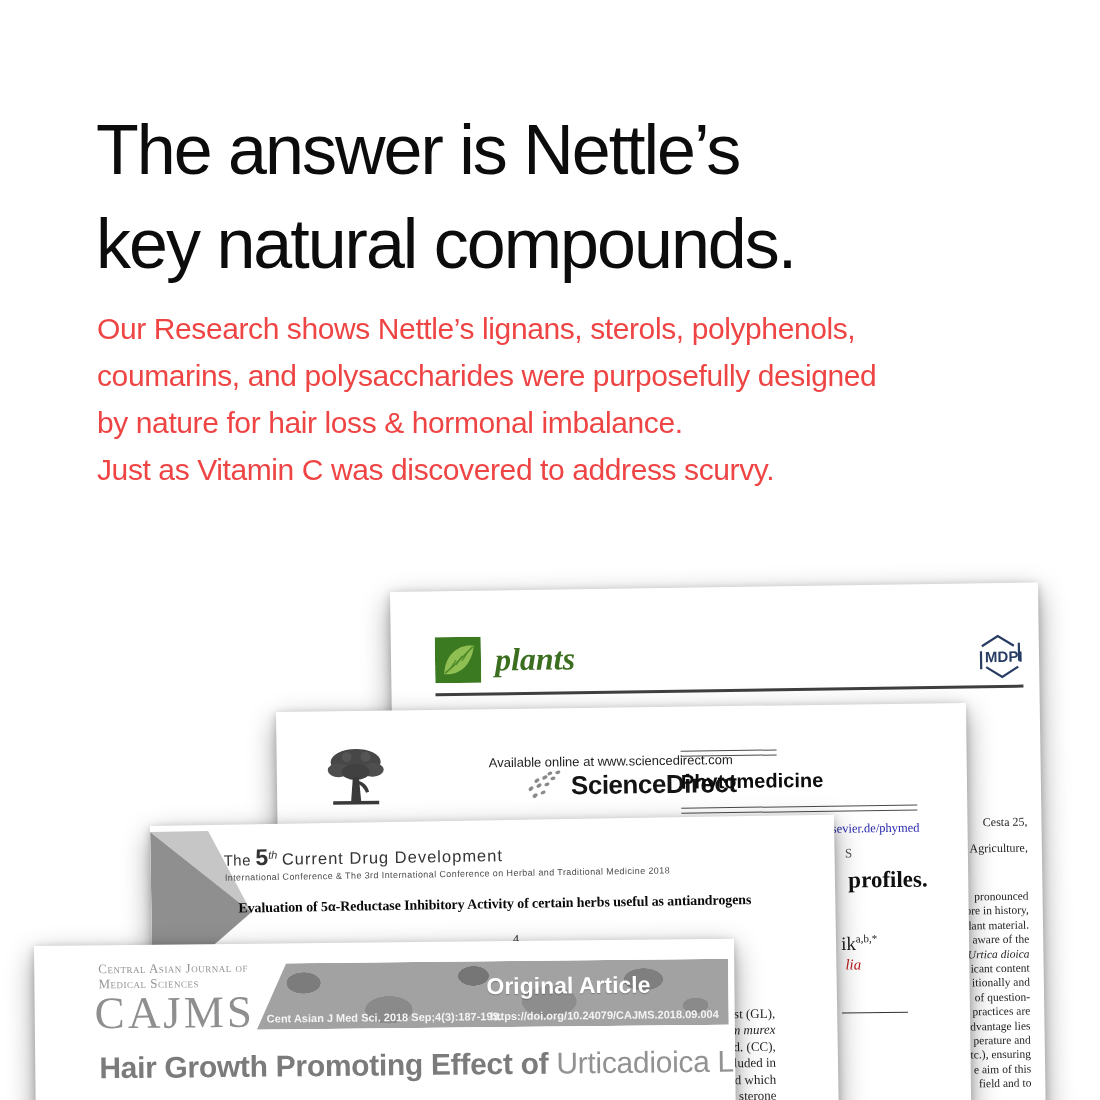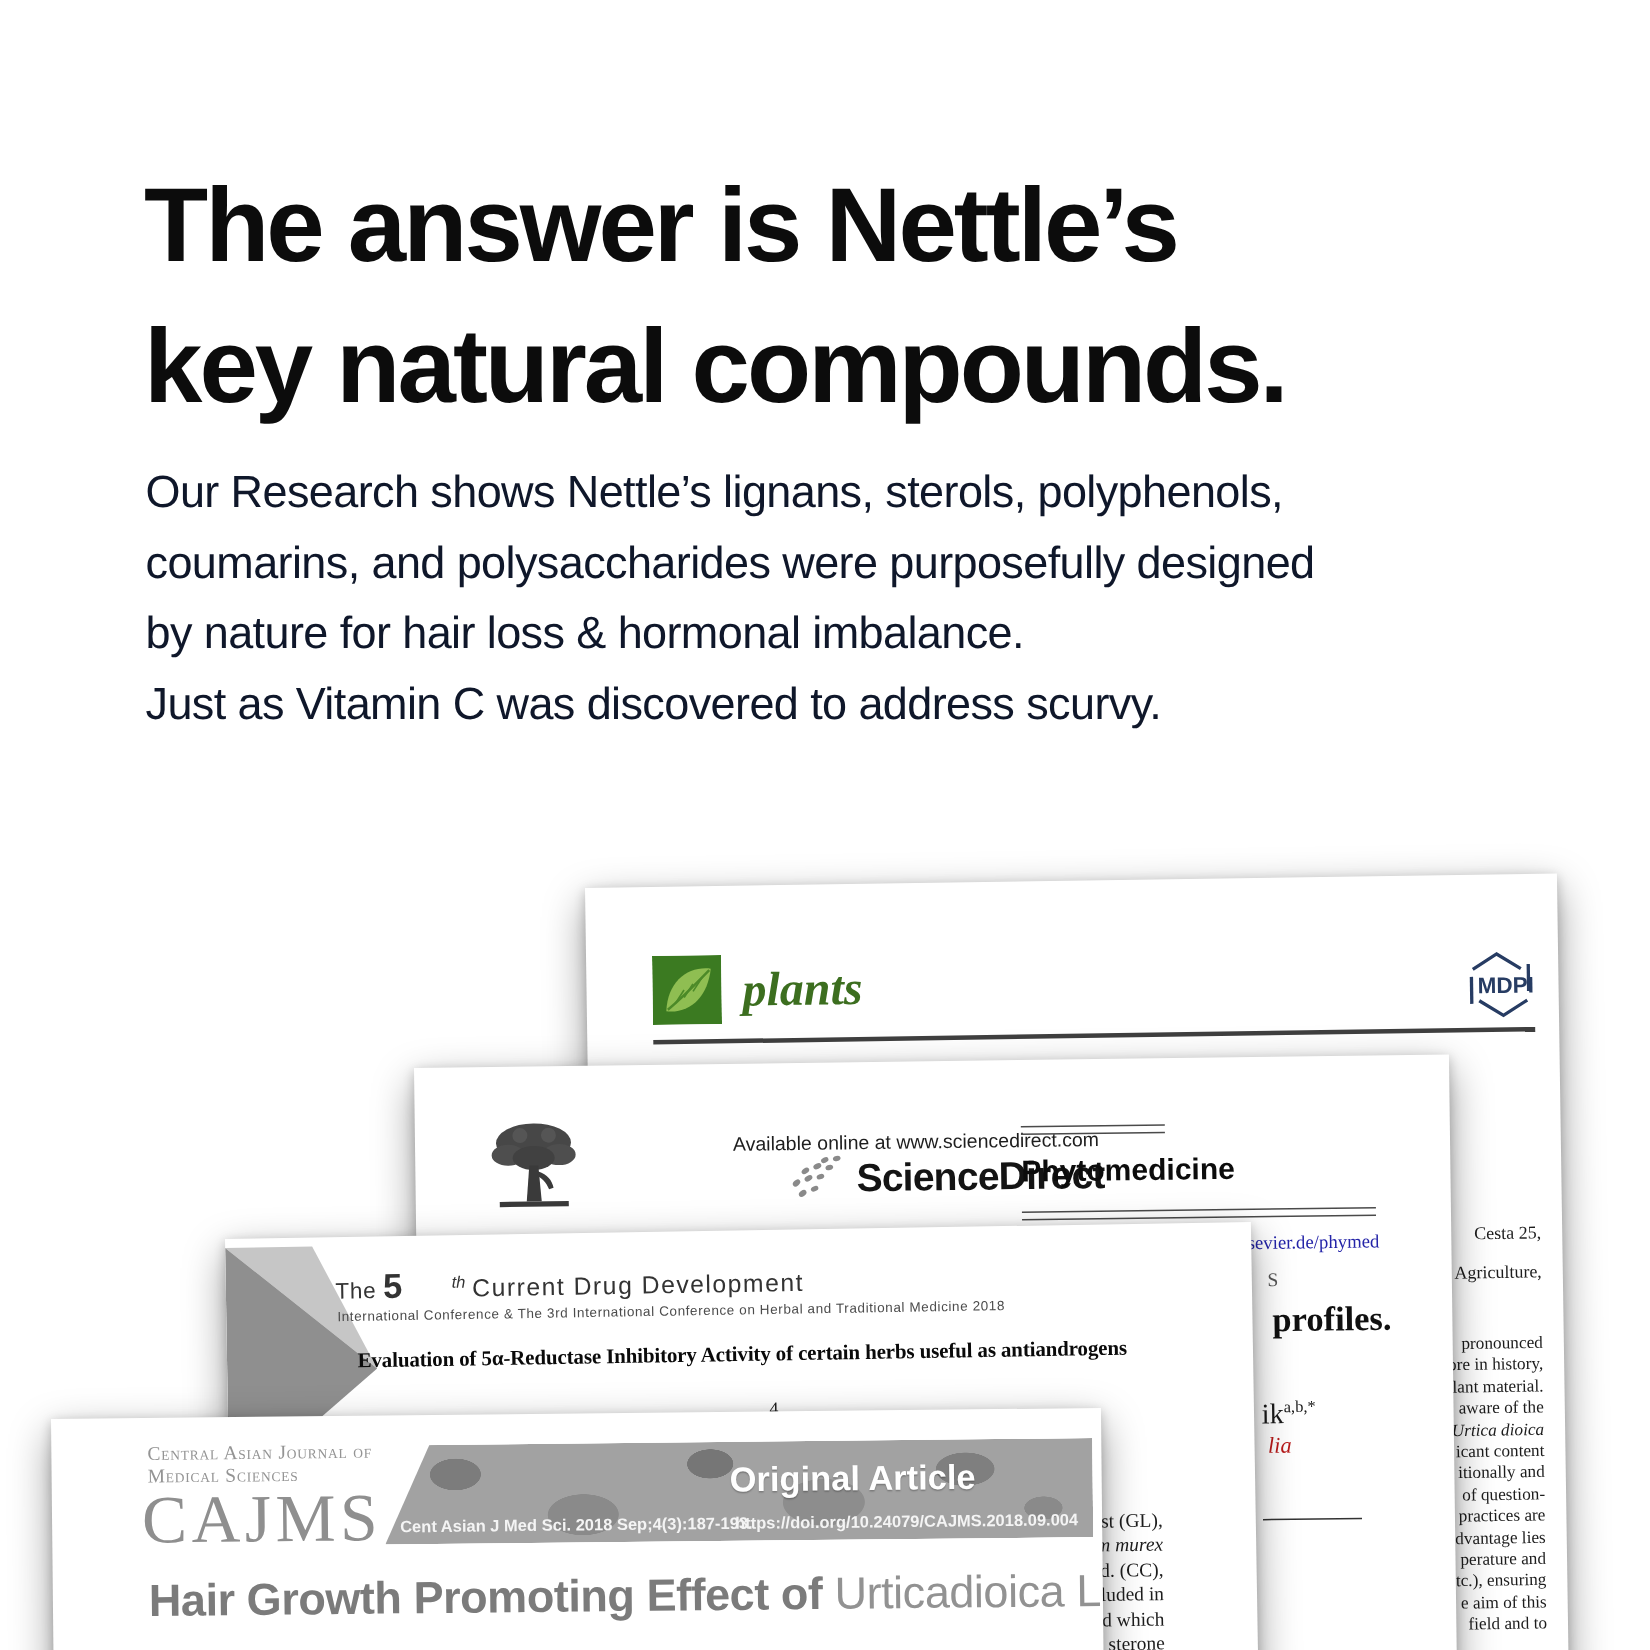--- a/index.html
+++ b/index.html
@@ -2,24 +2,24 @@
 <html><head>
 <meta charset="utf-8">
 <style>
   html,body{margin:0;padding:0;background:#ffffff;}
   #canvas{position:relative;width:1100px;height:1100px;overflow:hidden;background:#ffffff;
           font-family:"Liberation Sans",sans-serif;}
   .pre{white-space:pre-line;}
 
   
   .hero-heading{position:absolute;left:96px;top:103px;margin:0;
-    font-size:70px;line-height:94px;font-weight:700;letter-spacing:-2px;
+    font-size:70px;line-height:94px;font-weight:400;letter-spacing:-2px;
     color:#0c0c0c;}
   .hero-body{position:absolute;left:97px;top:305px;margin:0;width:920px;
-    font-size:30px;line-height:47px;letter-spacing:-0.4px;color:#0f172a;}
+    font-size:30px;line-height:47px;letter-spacing:-0.4px;color:#ef4444;}
 
   
   .paper{position:absolute;background:#ffffff;transform-origin:top left;
     box-shadow:0 10px 28px rgba(0,0,0,.40),0 2px 8px rgba(0,0,0,.22);}
   #paper-plants{left:390px;top:592px;width:648px;height:640px;transform:rotate(-0.85deg);z-index:1;}
   #paper-phyto{left:276px;top:712px;width:690px;height:510px;transform:rotate(-0.75deg);z-index:2;}
   #paper-conf{left:150px;top:826px;width:684px;height:340px;transform:rotate(-0.95deg);z-index:3;}
   #paper-cajms{left:34px;top:946px;width:700px;height:200px;transform:rotate(-0.6deg);z-index:4;}
 
   
@@ -57,21 +57,21 @@
     font-style:italic;font-size:15px;color:#b91c1c;}
   .phyto-line{position:absolute;left:562px;top:308px;width:66px;height:1px;background:#333;}
   .phyto-bottom{position:absolute;left:565px;top:370px;font-family:"Liberation Serif",serif;
     font-weight:700;font-size:13px;color:#3b82f6;white-space:pre;margin-top:36px;}
 
   
   .conf-corner{position:absolute;left:0;top:0;}
   .conf-name{position:absolute;left:73px;top:20px;color:#333;white-space:nowrap;}
   .conf-name .n1{font-size:15px;letter-spacing:0.5px;}
   .conf-name .n2{font-size:23px;font-weight:700;}
-  .conf-name .n3{font-size:11px;font-style:italic;vertical-align:super;margin-left:33px;}
+  .conf-name .n3{font-size:11px;font-style:italic;vertical-align:super;}
   .conf-name .n4{font-size:16.5px;letter-spacing:1px;}
   .conf-sub{position:absolute;left:74px;top:48px;font-size:9px;letter-spacing:0.4px;color:#4c4c4c;}
   .conf-title{position:absolute;left:87px;top:76px;width:600px;
     font-family:"Liberation Serif",serif;font-weight:700;font-size:14px;letter-spacing:-0.1px;color:#0a0a0a;}
   .conf-author-frag{position:absolute;font-family:"Liberation Serif",serif;font-size:12px;color:#222;}
   .p3-col{right:62px;top:190px;width:120px;font-size:13px;line-height:16.4px;}
 
   
   .cajms-journal{position:absolute;left:64px;top:17px;font-family:"Liberation Serif",serif;
     font-variant:small-caps;font-size:13px;line-height:14.5px;letter-spacing:0.5px;color:#949494;}

